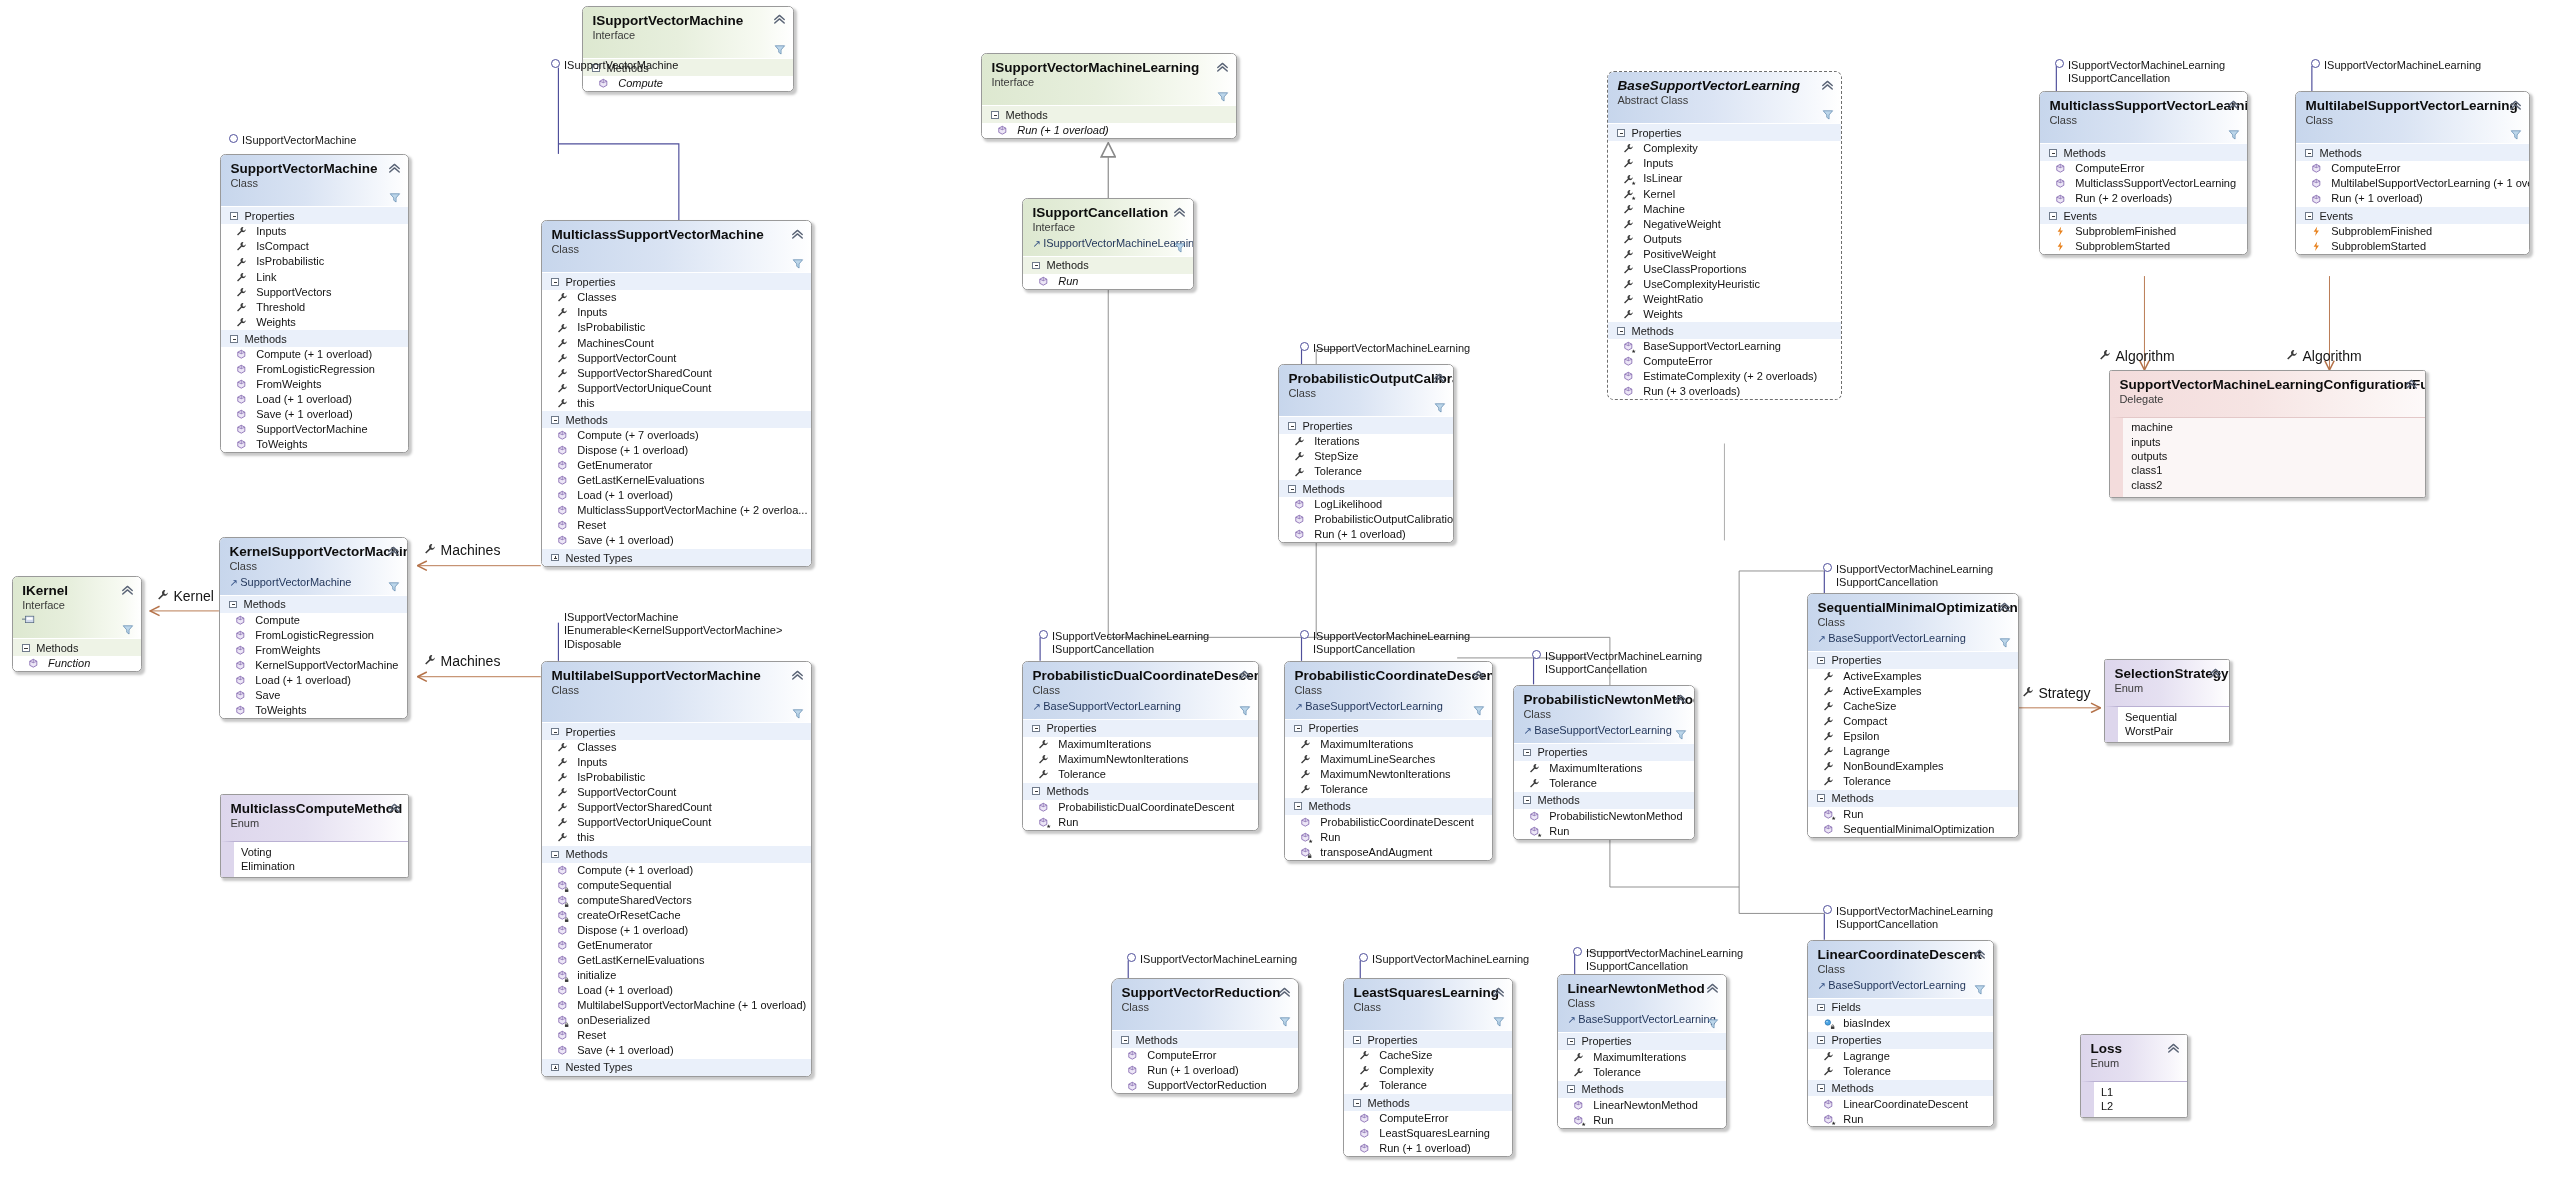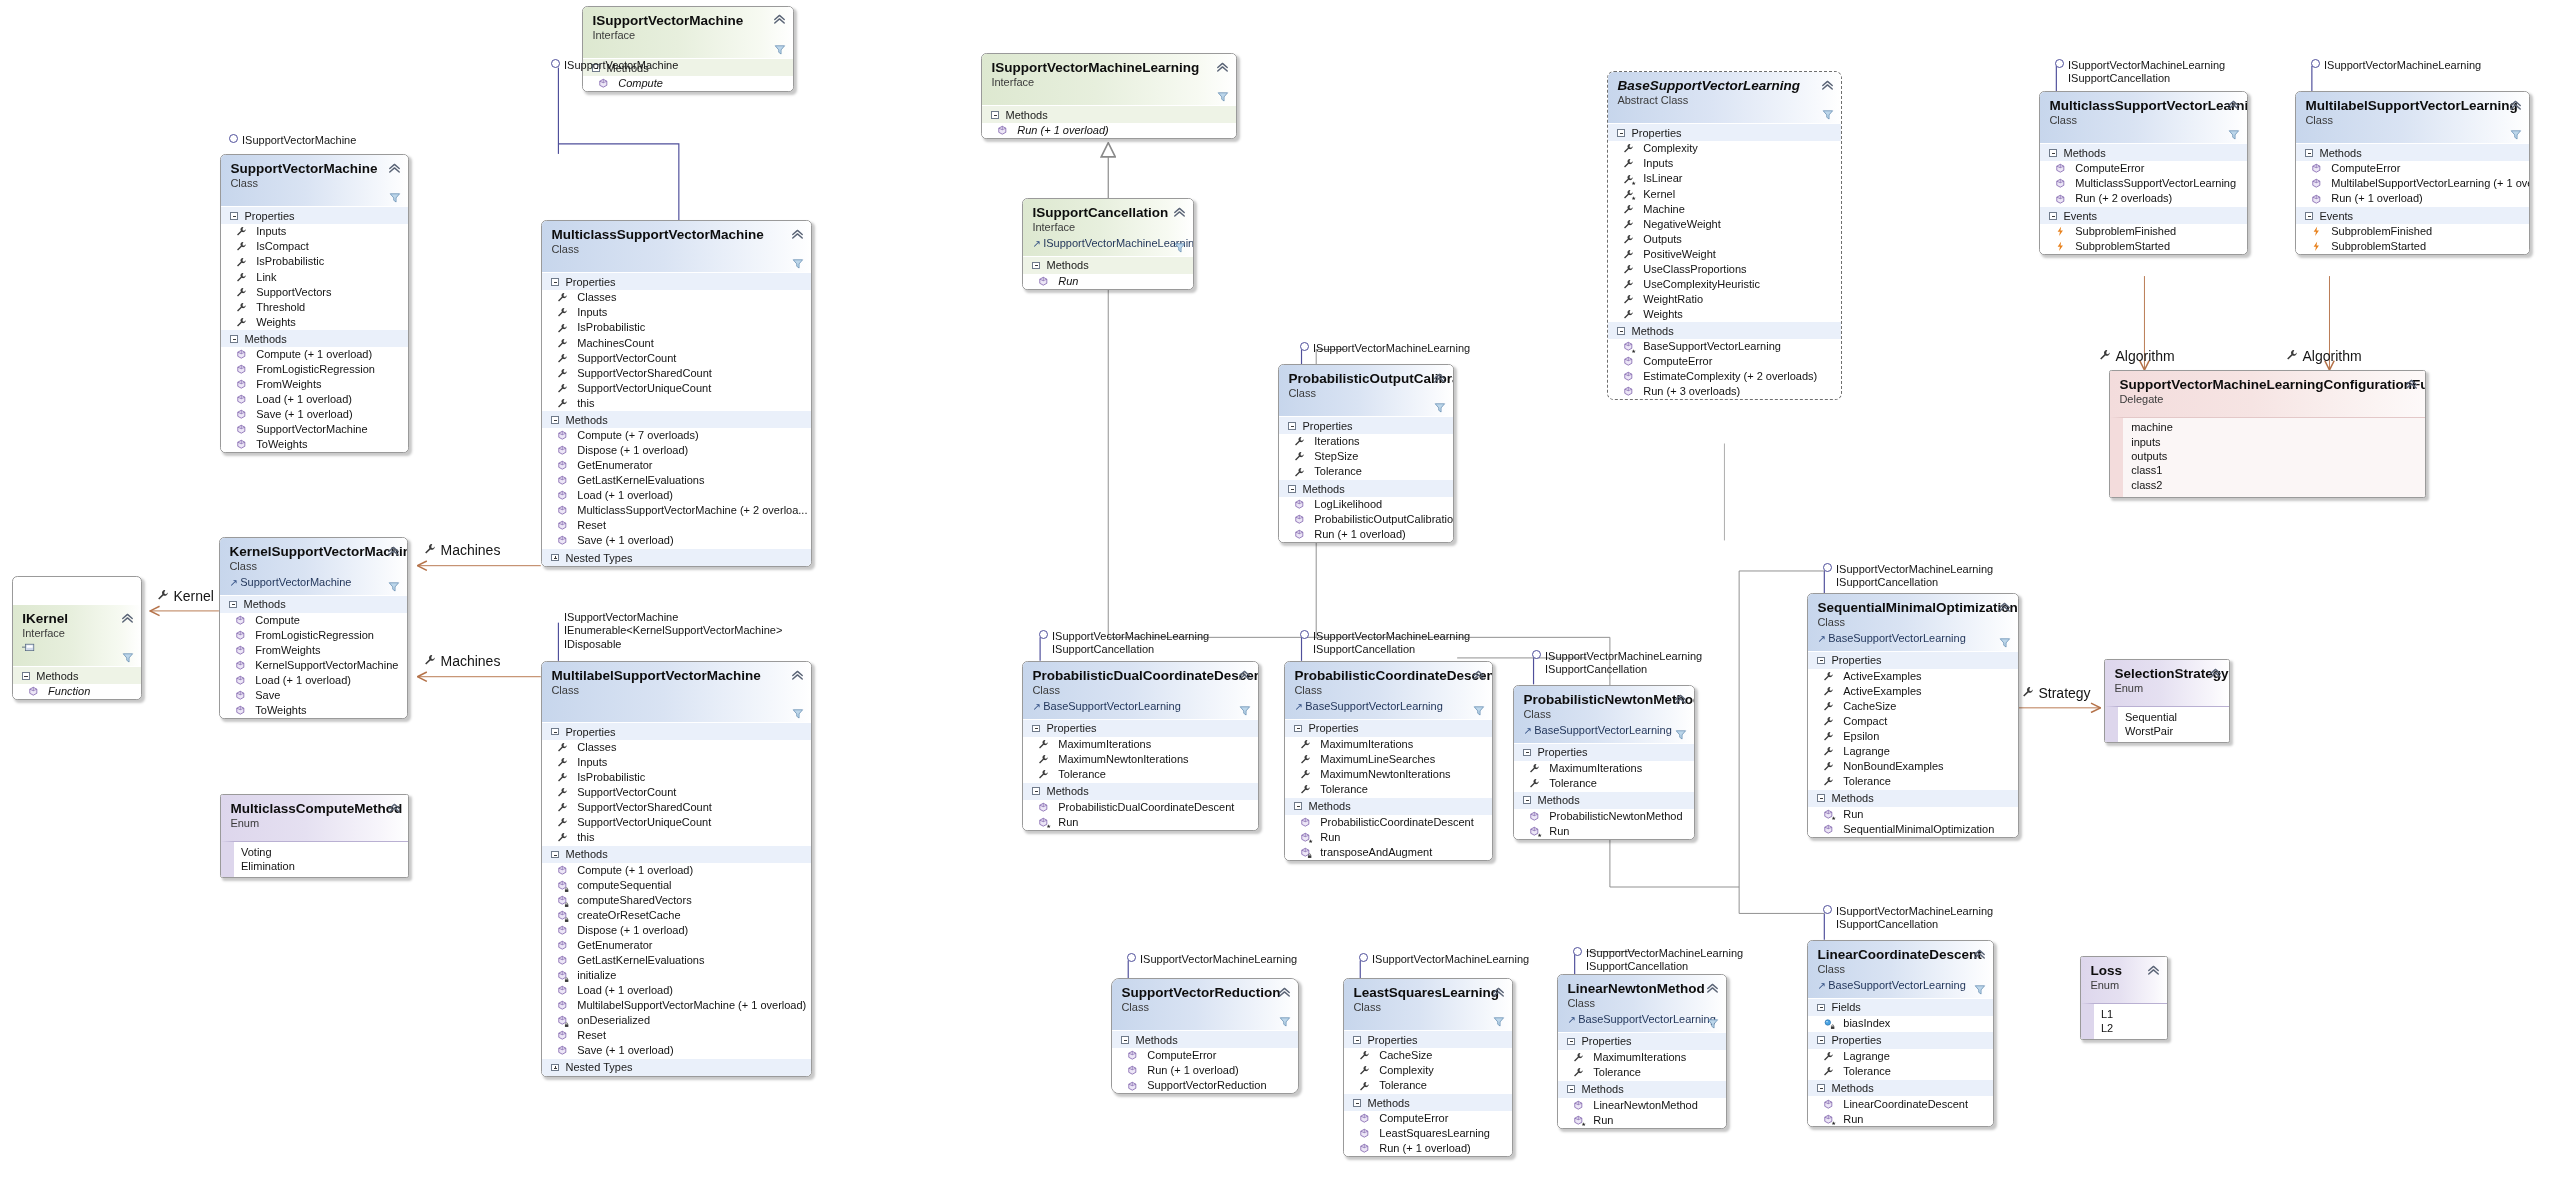--- a/index.html
+++ b/index.html
@@ -513,21 +513,21 @@
           <div class="member">
             <span class="mi"><svg width="10.6" height="10.6" viewBox="0 0 18 18">
                 <path d="M9 2.2 L15 5.4 L15 12.4 L9 15.6 L3 12.4 L3 5.4 Z" fill="#ece6f6" stroke="#7a5ca8" stroke-width="1.3"></path>
                 <path d="M9 2.2 L9 8 M9 8 L3 5.4 M9 8 L15 5.4" fill="none" stroke="#7a5ca8" stroke-width="1.1"></path>
               </svg></span>
             <span class="mtxt">ToWeights</span>
           </div>
         </div>
       </div>
       <div class="shape iface" style="left: 11.8px; top: 576px; width: 130px;">
-        <div class="hdr" style="padding-bottom: 15.3px; margin-top: 28px;">
+        <div class="hdr" style="padding-bottom: 15.3px;">
           <div class="title">IKernel</div>
           <div class="kind">Interface</div>
           <div class="iface-glyph"><svg viewBox="0 0 22 15">
               <rect x="6" y="2" width="14" height="11" fill="#cfd9ea" stroke="#4a5d78" stroke-width="1.1"></rect>
               <rect x="8" y="4" width="10" height="4" fill="#ffffff"></rect>
               <path d="M0 7 L6 7" stroke="#4a5d78" stroke-width="1.4"></path>
             </svg></div>
           <div class="chev"><svg viewBox="0 0 22 20">
               <path d="M3 11 L11 4 L19 11" fill="none" stroke="#5a6476" stroke-width="2.4" stroke-linecap="round" stroke-linejoin="round"></path>
               <path d="M3 17 L11 10 L19 17" fill="none" stroke="#5a6476" stroke-width="2.4" stroke-linecap="round" stroke-linejoin="round"></path>
@@ -1535,21 +1535,21 @@
             <span class="mi"><svg width="10.6" height="10.6" viewBox="0 0 18 18">
                 <path d="M9 2.2 L15 5.4 L15 12.4 L9 15.6 L3 12.4 L3 5.4 Z" fill="#ece6f6" stroke="#7a5ca8" stroke-width="1.3"></path>
                 <path d="M9 2.2 L9 8 M9 8 L3 5.4 M9 8 L15 5.4" fill="none" stroke="#7a5ca8" stroke-width="1.1"></path>
               </svg><svg width="5.3" height="5.3" viewBox="0 0 9 9" style="position:absolute;right:-2.4px;bottom:-1.8px;">
                 <path d="M4.5 0.6 L5.4 3 L7.9 3 L5.9 4.6 L6.7 7 L4.5 5.6 L2.3 7 L3.1 4.6 L1.1 3 L3.6 3 Z" fill="#2b2b2b"></path>
               </svg></span>
             <span class="mtxt">Run</span>
           </div>
         </div>
       </div>
-      <div class="shape enum" style="left: 2080px; top: 956px; width: 88px;">
+      <div class="shape enum" style="left: 2080px; top: 1034px; width: 108px;">
         <div class="hdr" style="padding-bottom: 9.4px;">
           <div class="title">Loss</div>
           <div class="kind">Enum</div>
           <div class="chev"><svg viewBox="0 0 22 20">
               <path d="M3 11 L11 4 L19 11" fill="none" stroke="#5a6476" stroke-width="2.4" stroke-linecap="round" stroke-linejoin="round"></path>
               <path d="M3 17 L11 10 L19 17" fill="none" stroke="#5a6476" stroke-width="2.4" stroke-linecap="round" stroke-linejoin="round"></path>
             </svg></div>
         </div>
         <div class="enumbody">
           <div class="enumval">L1</div>

